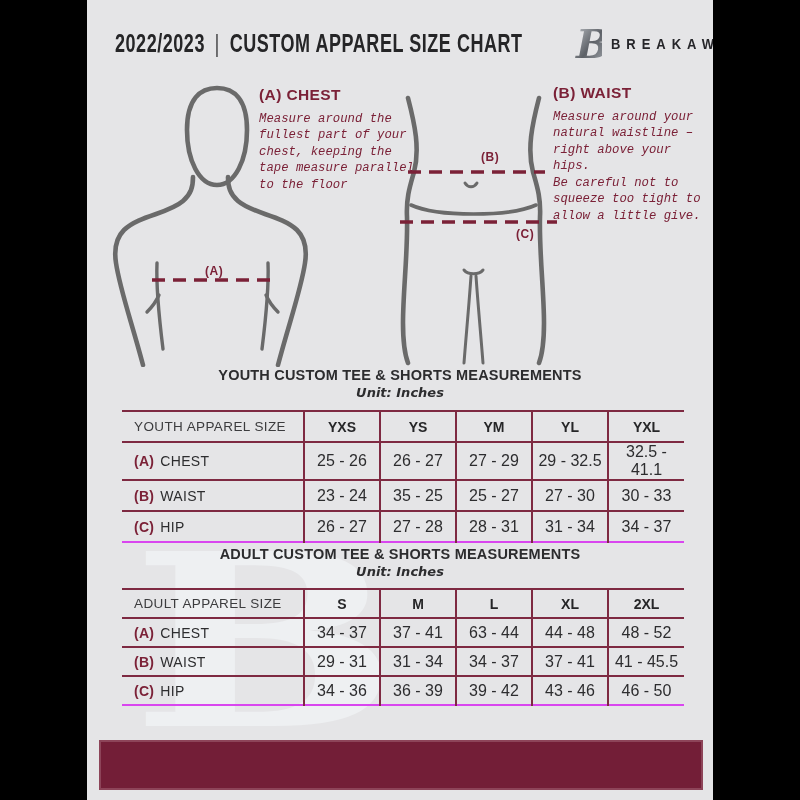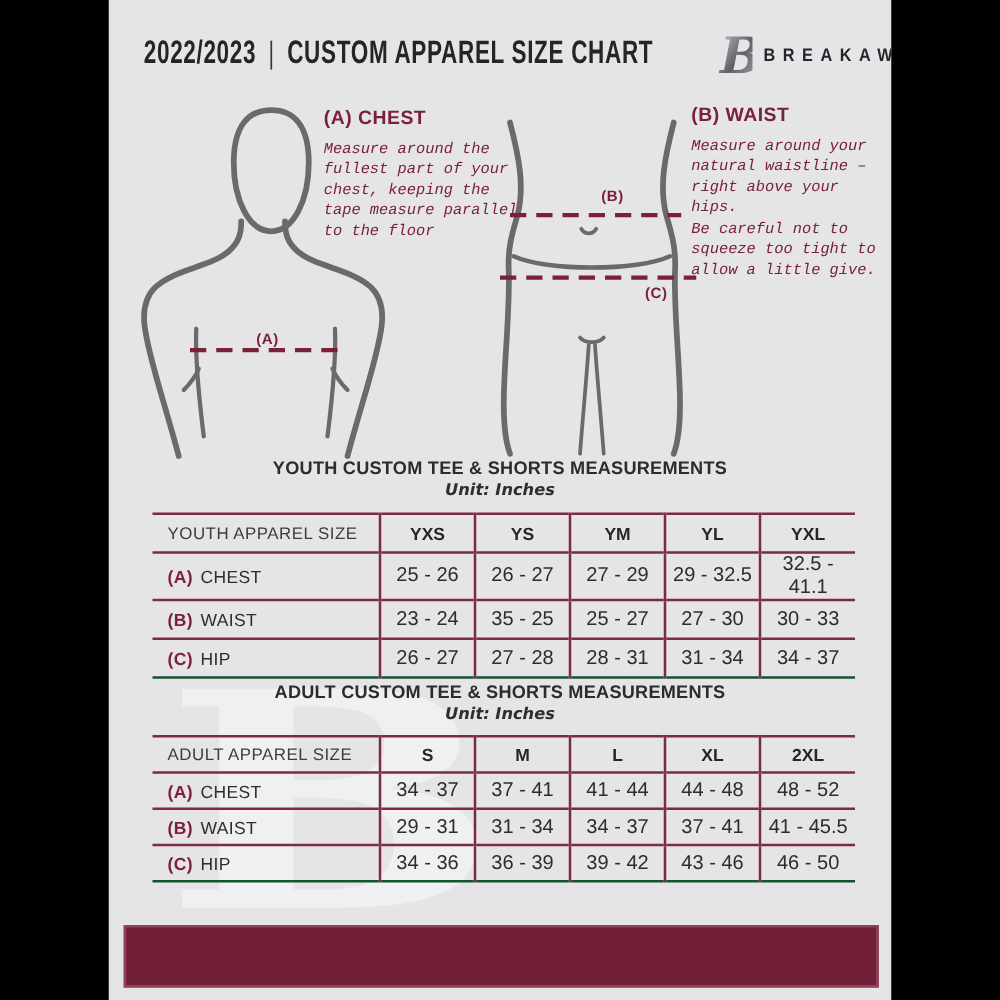--- a/index.html
+++ b/index.html
@@ -48,21 +48,21 @@
   
   .sec-head{position:absolute;left:0;right:0;text-align:center;}
   .sec-head.youth{top:367px;}
   .sec-head.adult{top:546px;}
   .sec-title{font-weight:700;font-size:14.5px;letter-spacing:.2px;color:#2c2c2e;}
   .sec-unit{margin-top:2px;font-family:"DejaVu Sans",sans-serif;font-style:italic;
             font-weight:600;font-size:13px;color:#2d2d2f;}
 
   
   .size-table{position:absolute;left:35px;border-collapse:collapse;table-layout:fixed;
-              width:562px;border-bottom:2px solid #14532d;}
+              width:562px;border-bottom:2px solid #d946ef;}
   .size-table.youth{top:410px;}
   .size-table.adult{top:588px;}
   .size-table tr{border-top:2px solid #7e2a42;}
   .size-table td{padding:0;vertical-align:middle;}
   .size-table td + td{border-left:2px solid #7e2a42;}
   .size-table col.c0{width:182px;}
   .size-table.youth td{height:29px;}
   .size-table.adult td{height:27px;}
   td.rowhead{padding-left:12px;font-size:13.5px;letter-spacing:.4px;color:#3c3c3e;}
   td.size{text-align:center;font-weight:700;font-size:14px;color:#262628;margin-left:20px;}
@@ -237,21 +237,21 @@
             <td class="size">S</td>
             <td class="size">M</td>
             <td class="size">L</td>
             <td class="size">XL</td>
             <td class="size">2XL</td>
           </tr>
           <tr>
             <td class="rowlabel"><span class="prefix">(A)</span><span>CHEST</span></td>
             <td class="val">34 - 37</td>
             <td class="val">37 - 41</td>
-            <td class="val">41 - 44</td>
+            <td class="val">63 - 44</td>
             <td class="val">44 - 48</td>
             <td class="val">48 - 52</td>
           </tr>
           <tr>
             <td class="rowlabel"><span class="prefix">(B)</span><span>WAIST</span></td>
             <td class="val">29 - 31</td>
             <td class="val">31 - 34</td>
             <td class="val">34 - 37</td>
             <td class="val">37 - 41</td>
             <td class="val">41 - 45.5</td>

